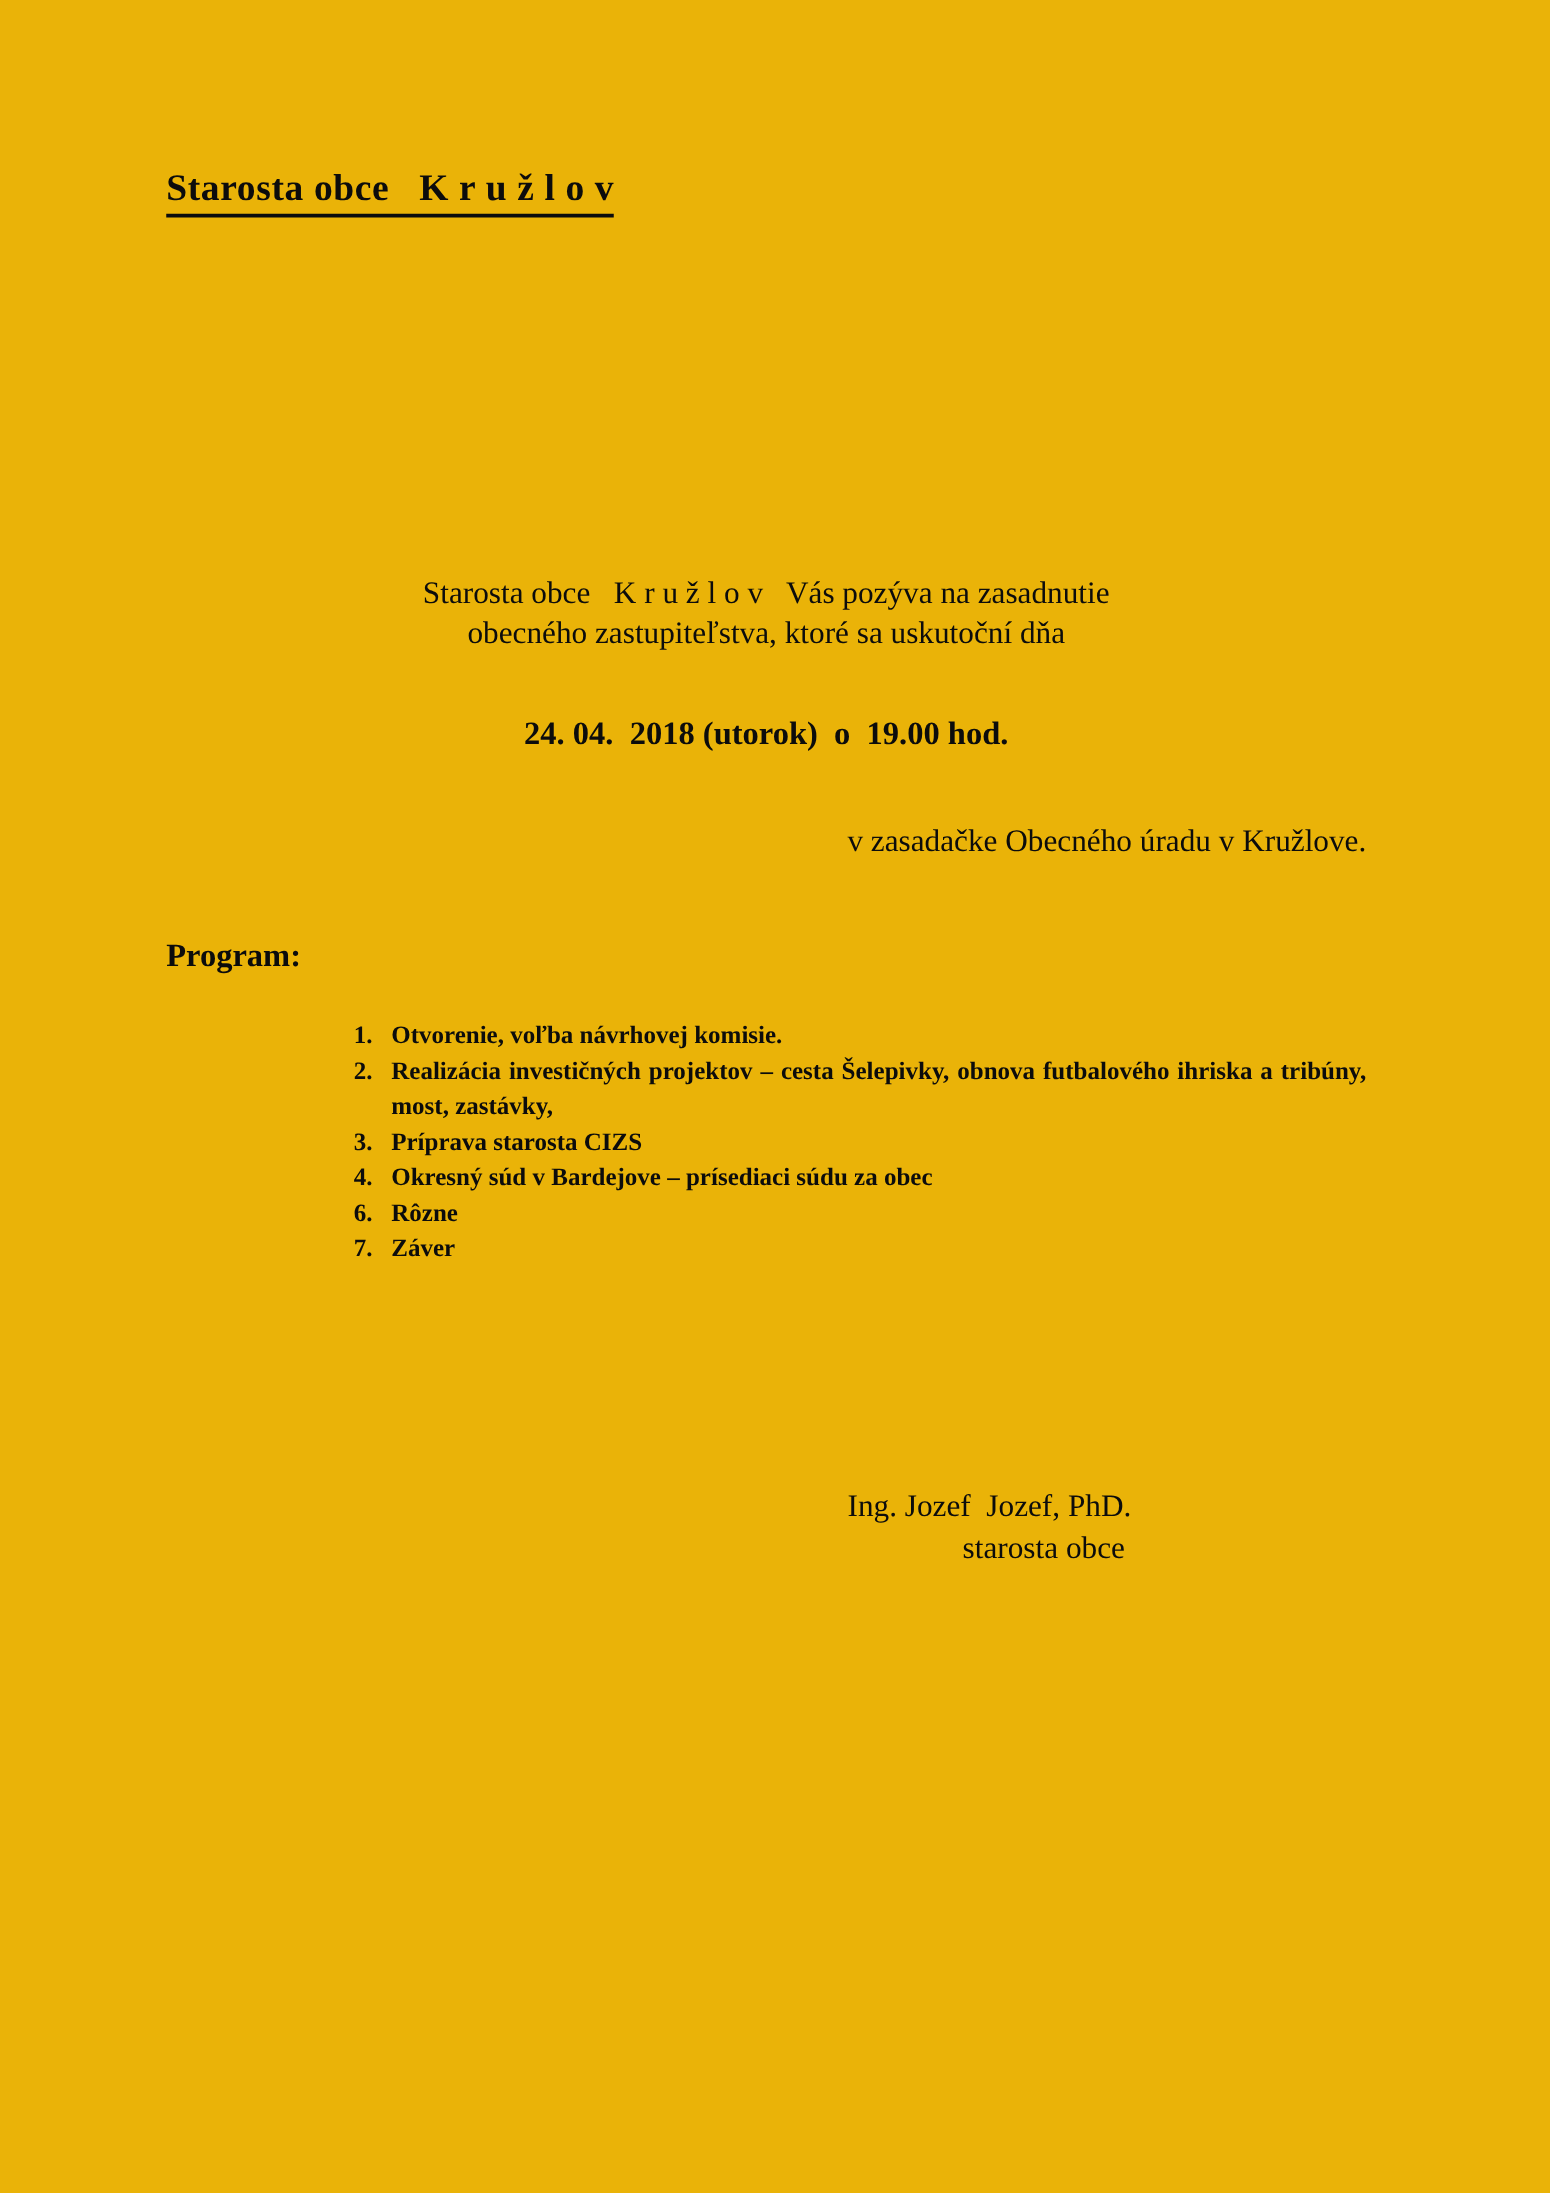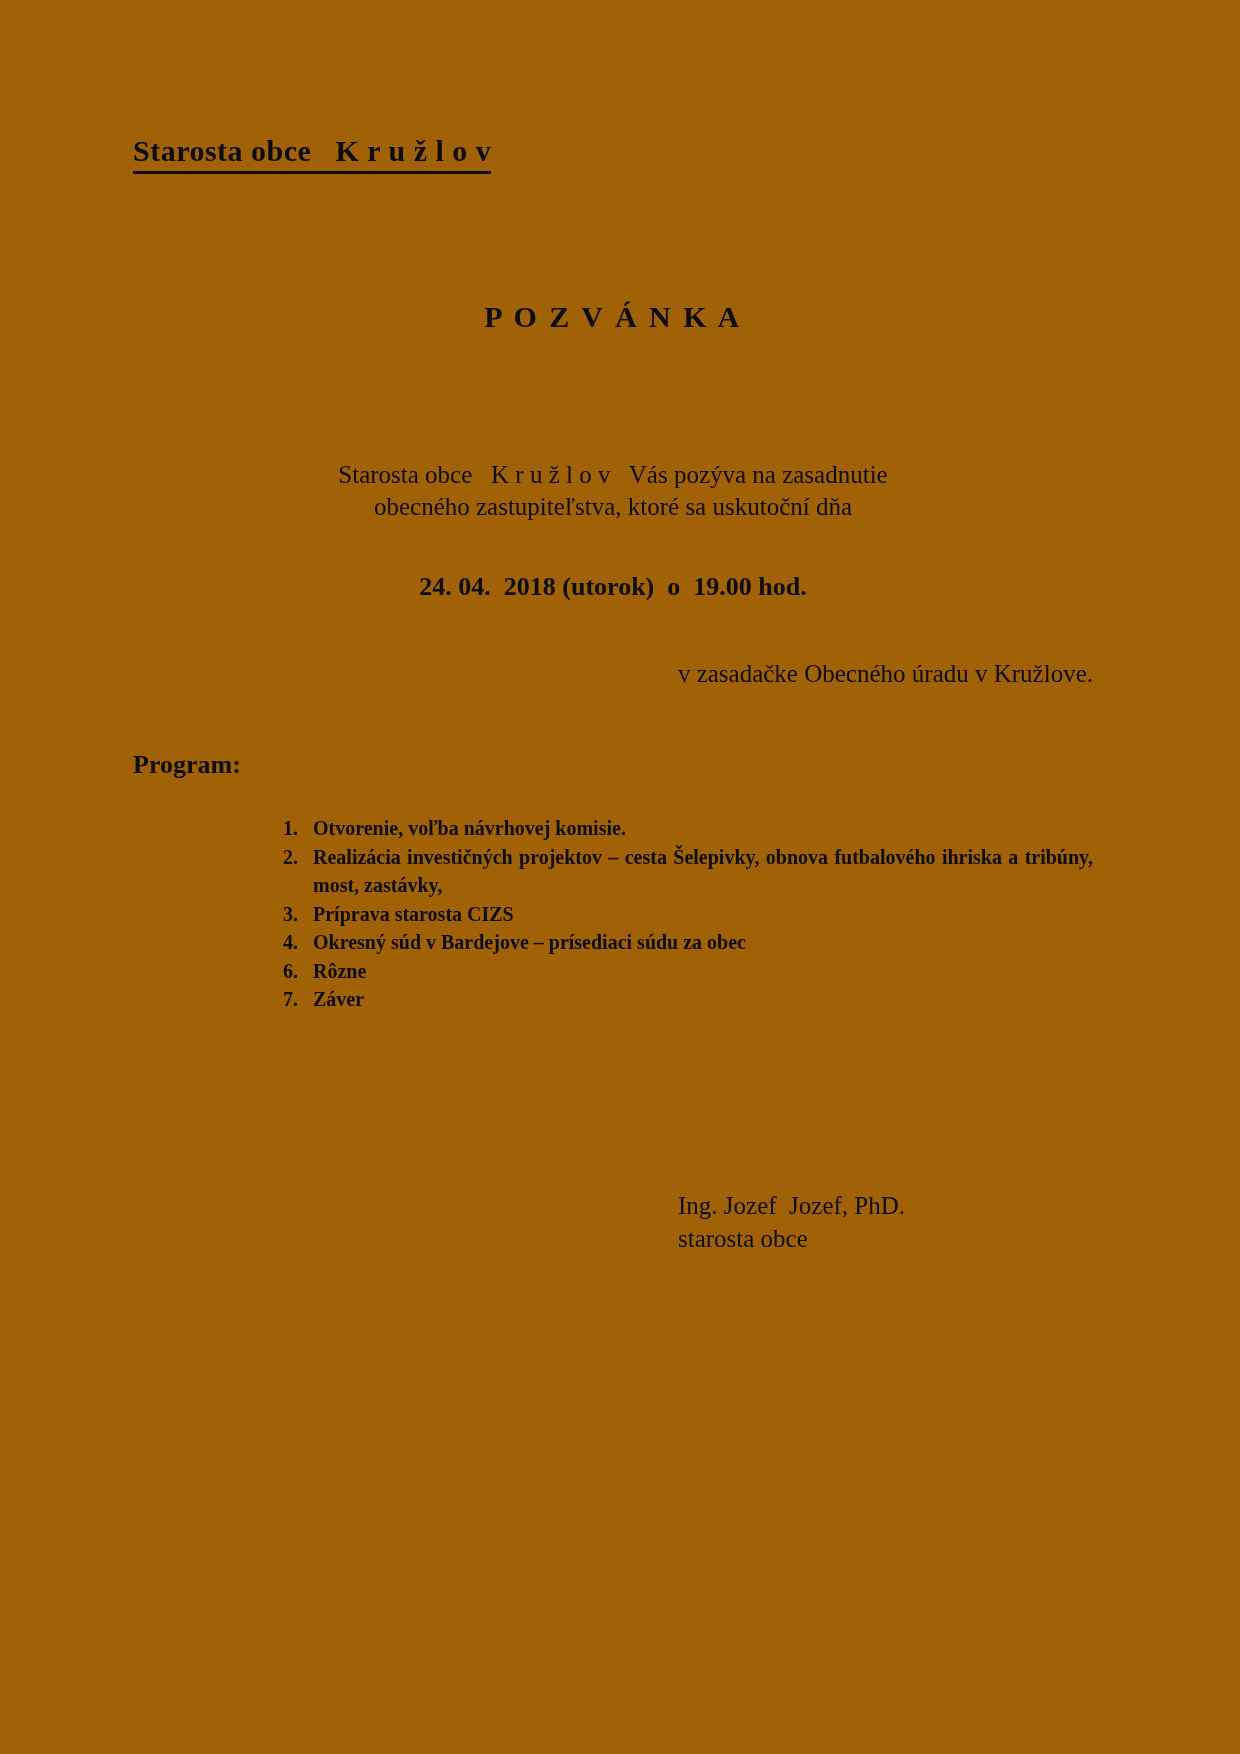--- a/index.html
+++ b/index.html
@@ -4,21 +4,21 @@
 <style>
   html, body {
     margin: 0;
     padding: 0;
     background: #ffffff;
   }
   .page {
     position: relative;
     width: 1240px;
     height: 1754px;
-    background: #a16207;
+    background: #eab308;
     font-family: "Liberation Serif", "DejaVu Serif", serif;
     color: #0c0c0c;
     overflow: hidden;
   }
   .pre { white-space: pre-wrap; }
 
   .doc-header {
     position: absolute;
     left: 133px;
     top: 134px;
@@ -95,30 +95,30 @@
   }
   .signature {
     position: absolute;
     left: 678px;
     top: 1189px;
     width: 314px;
     font-size: 25px;
     line-height: 33px;
   }
   .signature .sig-title {
+    text-align: center;
   }
 </style>
 </head>
 <body>
 
 <div class="page">
 
   <div class="doc-header pre">Starosta obce   K r u ž l o v</div>
 
-  <div class="doc-title pre">P O Z V Á N K A</div>
 
   <div class="doc-intro">
     <div class="pre">Starosta obce   K r u ž l o v   Vás pozýva na zasadnutie</div>
     <div class="pre">obecného zastupiteľstva, ktoré sa uskutoční dňa</div>
   </div>
 
   <div class="doc-date pre">24. 04.  2018 (utorok)  o  19.00 hod.</div>
 
   <div class="doc-location pre">v zasadačke Obecného úradu v Kružlove.</div>
 

